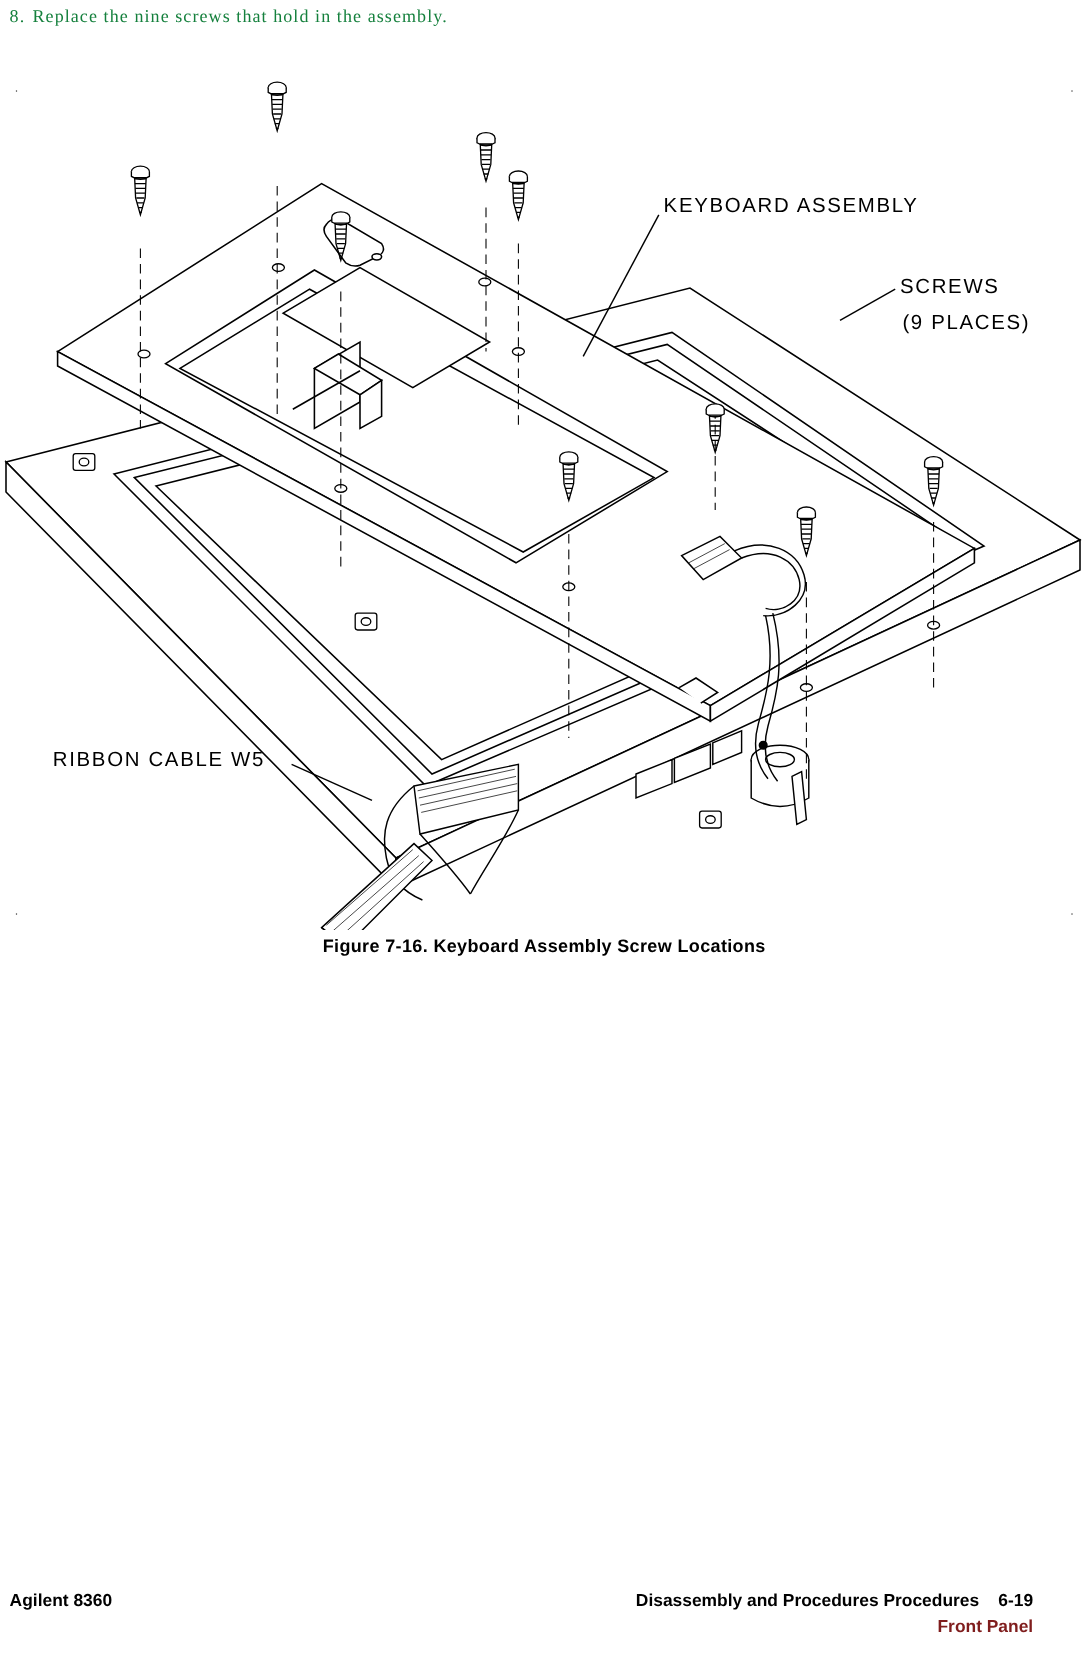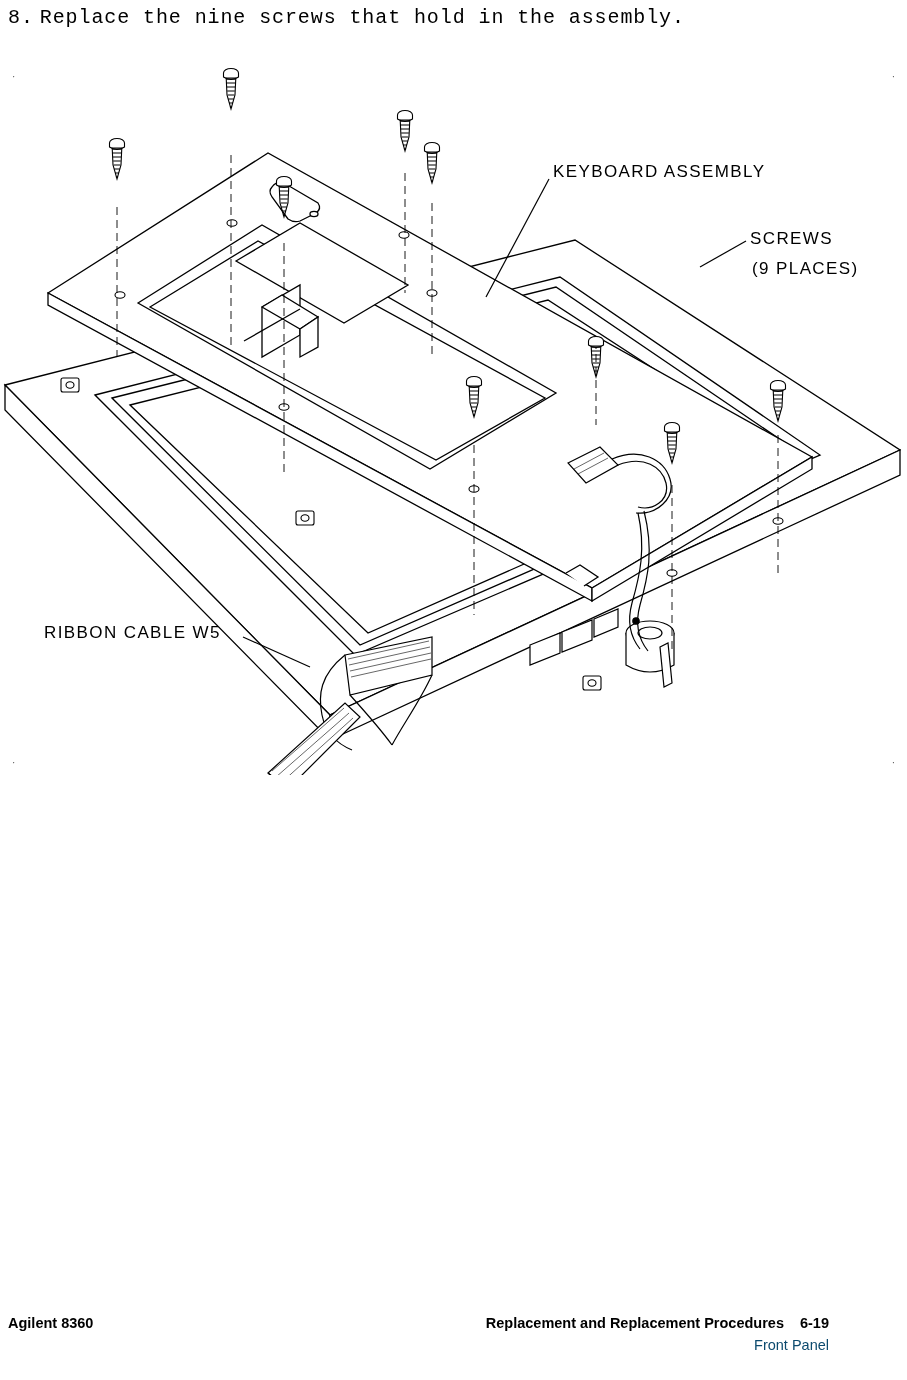--- a/index.html
+++ b/index.html
@@ -18,24 +18,24 @@
   .page {
     position: absolute;
     inset: 0;
   }
 
   
   .step-line {
     position: absolute;
     left: 8px;
     top: 6px;
-    font-family: Liberation Mono, monospace;
-    font-size: 20px;
+    font-family: Liberation Serif, serif;
+    font-size: 15px;
     letter-spacing: 0.9px;
-    color: #000000;
+    color: #15803d;
     white-space: nowrap;
   }
   .step-num {
     display: inline-block;
     margin-right: 6px;
   }
 
   
   .crop {
     position: absolute;
@@ -70,23 +70,24 @@
     font-weight: bold;
     font-size: 15px;
     letter-spacing: 0.3px;
     color: #000;
   }
 
   
   .footer {
     position: absolute;
     left: 0;
-    bottom: 17px;
+    bottom: 6px;
     width: 837px;
     height: 48px;
+    padding-left: 32px;
   }
   .footer-left {
     position: absolute;
     left: 8px;
     top: 0;
     font-family: "Liberation Sans", sans-serif;
     font-weight: bold;
     font-size: 14.5px;
     color: #000;
   }
@@ -102,23 +103,23 @@
   }
   .footer-right .page-no {
     display: inline-block;
     margin-left: 16px;
   }
   .footer-sub {
     position: absolute;
     right: 8px;
     top: 22px;
     font-family: "Liberation Sans", sans-serif;
-    font-weight: normal;
+    font-weight: bold;
     font-size: 14.5px;
-    color: #0c4a6e;
+    color: #7f1d1d;
   }
 
   
   .lbl {
     font-family: "Liberation Sans", sans-serif;
     font-size: 17px;
     letter-spacing: 1.4px;
     fill: #000;
   }
 </style>
@@ -304,22 +305,23 @@
         <path d="M 243 582 L 310 612"></path>
       </g>
 
       <text class="lbl" x="553" y="122">KEYBOARD   ASSEMBLY</text>
       <text class="lbl" x="750" y="189">SCREWS</text>
       <text class="lbl" x="752" y="219">(9   PLACES)</text>
       <text class="lbl" x="44" y="583">RIBBON   CABLE   W5</text>
     </svg>
   </div>
 
+  <div class="fig-caption">Figure 7-16. Keyboard Assembly Screw Locations</div>
 
   <div class="footer">
     <div class="footer-left">Agilent 8360</div>
     <div class="footer-right">
-      <span>Replacement and Replacement Procedures</span><span class="page-no">6-19</span>
+      <span>Disassembly and Procedures Procedures</span><span class="page-no">6-19</span>
     </div>
     <div class="footer-sub">Front Panel</div>
   </div>
 
 </div>
 
 </body></html>

